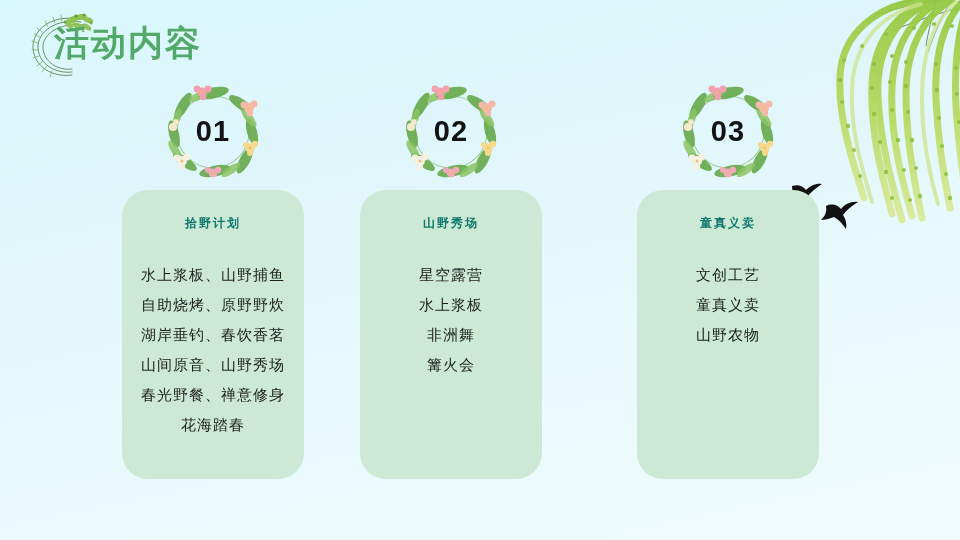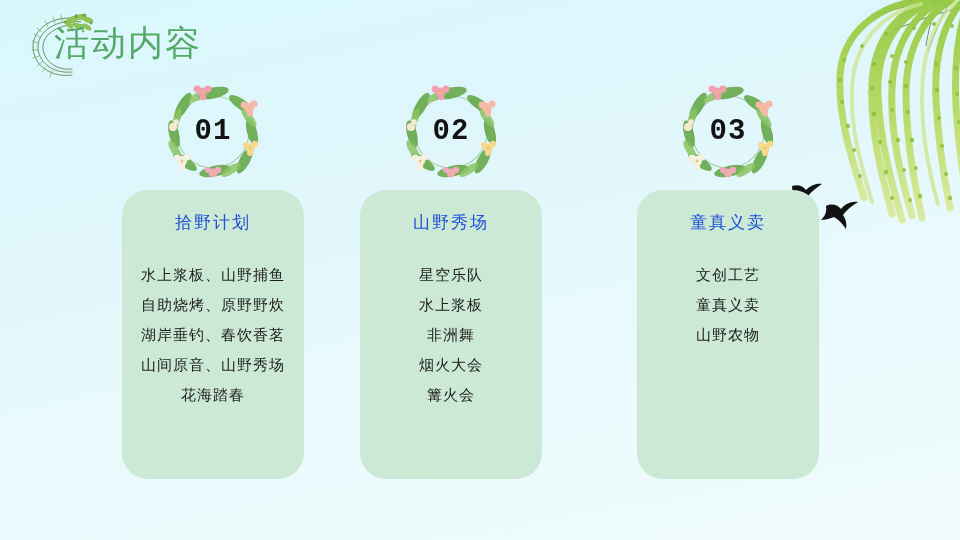--- a/index.html
+++ b/index.html
@@ -37,21 +37,21 @@
     height: 72px;
   }
   .title-text {
     position: absolute;
     left: 36px;
     top: 18px;
     font-size: 35px;
     line-height: 40px;
     letter-spacing: 2px;
     color: #53a96a;
-    font-weight: 400;
+    font-weight: 700;
     white-space: nowrap;
     text-shadow: 0 1px 0 rgba(255,255,255,.45);
     text-align: center;
   }
 
   
   .willow {
     position: absolute;
     right: -6px;
     top: -10px;
@@ -87,36 +87,36 @@
   .badge-number {
     position: absolute;
     left: 0; right: 0;
     top: 50%;
     transform: translateY(-52%);
     text-align: center;
     font-size: 29px;
     font-weight: 700;
     color: #131313;
     letter-spacing: 1px;
-    font-family: Liberation Mono, monospace;
+    font-family: Liberation Sans, sans-serif;
   }
 
   .card {
     width: 182px;
     min-height: 289px;
     background: #cbe9d5;
     border-radius: 26px;
     box-sizing: border-box;
     padding: 22px 10px 18px 10px;
     text-align: center;
   }
   .card-heading {
-    font-size: 17px;
-    font-weight: 400;
-    color: #1d4ed8;
+    font-size: 12px;
+    font-weight: 700;
+    color: #0f766e;
     letter-spacing: 2px;
     margin-bottom: 26px;
     line-height: 22px;
   }
   .card-list {
     list-style: none;
     margin: 0;
     padding: 0;
   }
   .card-list li {
@@ -320,20 +320,21 @@
         <div class="badge-number">01</div>
       </div>
 
       <div class="card">
         <div class="card-heading">拾野计划</div>
         <ul class="card-list">
           <li>水上浆板、山野捕鱼</li>
           <li>自助烧烤、原野野炊</li>
           <li>湖岸垂钓、春饮香茗</li>
           <li>山间原音、山野秀场</li>
+          <li>春光野餐、禅意修身</li>
           <li>花海踏春</li>
         </ul>
       </div>
     </div>
 
     <div class="column c2">
       <div class="badge">
         <svg viewBox="0 0 112 108" xmlns="http://www.w3.org/2000/svg">
           <g stroke="#6fa84e" stroke-width="1.1" fill="none" opacity=".55">
             <circle cx="56" cy="54" r="36"></circle>
@@ -397,24 +398,23 @@
               <circle cx="56" cy="95" r="1.4"></circle>
             <circle cx="25" cy="83" r="1.5"></circle>
           </g>
         </svg>
         <div class="badge-number">02</div>
       </div>
 
       <div class="card">
         <div class="card-heading">山野秀场</div>
         <ul class="card-list">
-          <li>星空乐队</li>
+          <li>星空露营</li>
           <li>水上浆板</li>
           <li>非洲舞</li>
-          <li>烟火大会</li>
           <li>篝火会</li>
         </ul>
       </div>
     </div>
 
     <div class="column c3">
       <div class="badge">
         <svg viewBox="0 0 112 108" xmlns="http://www.w3.org/2000/svg">
           <g stroke="#6fa84e" stroke-width="1.1" fill="none" opacity=".55">
             <circle cx="56" cy="54" r="36"></circle>

